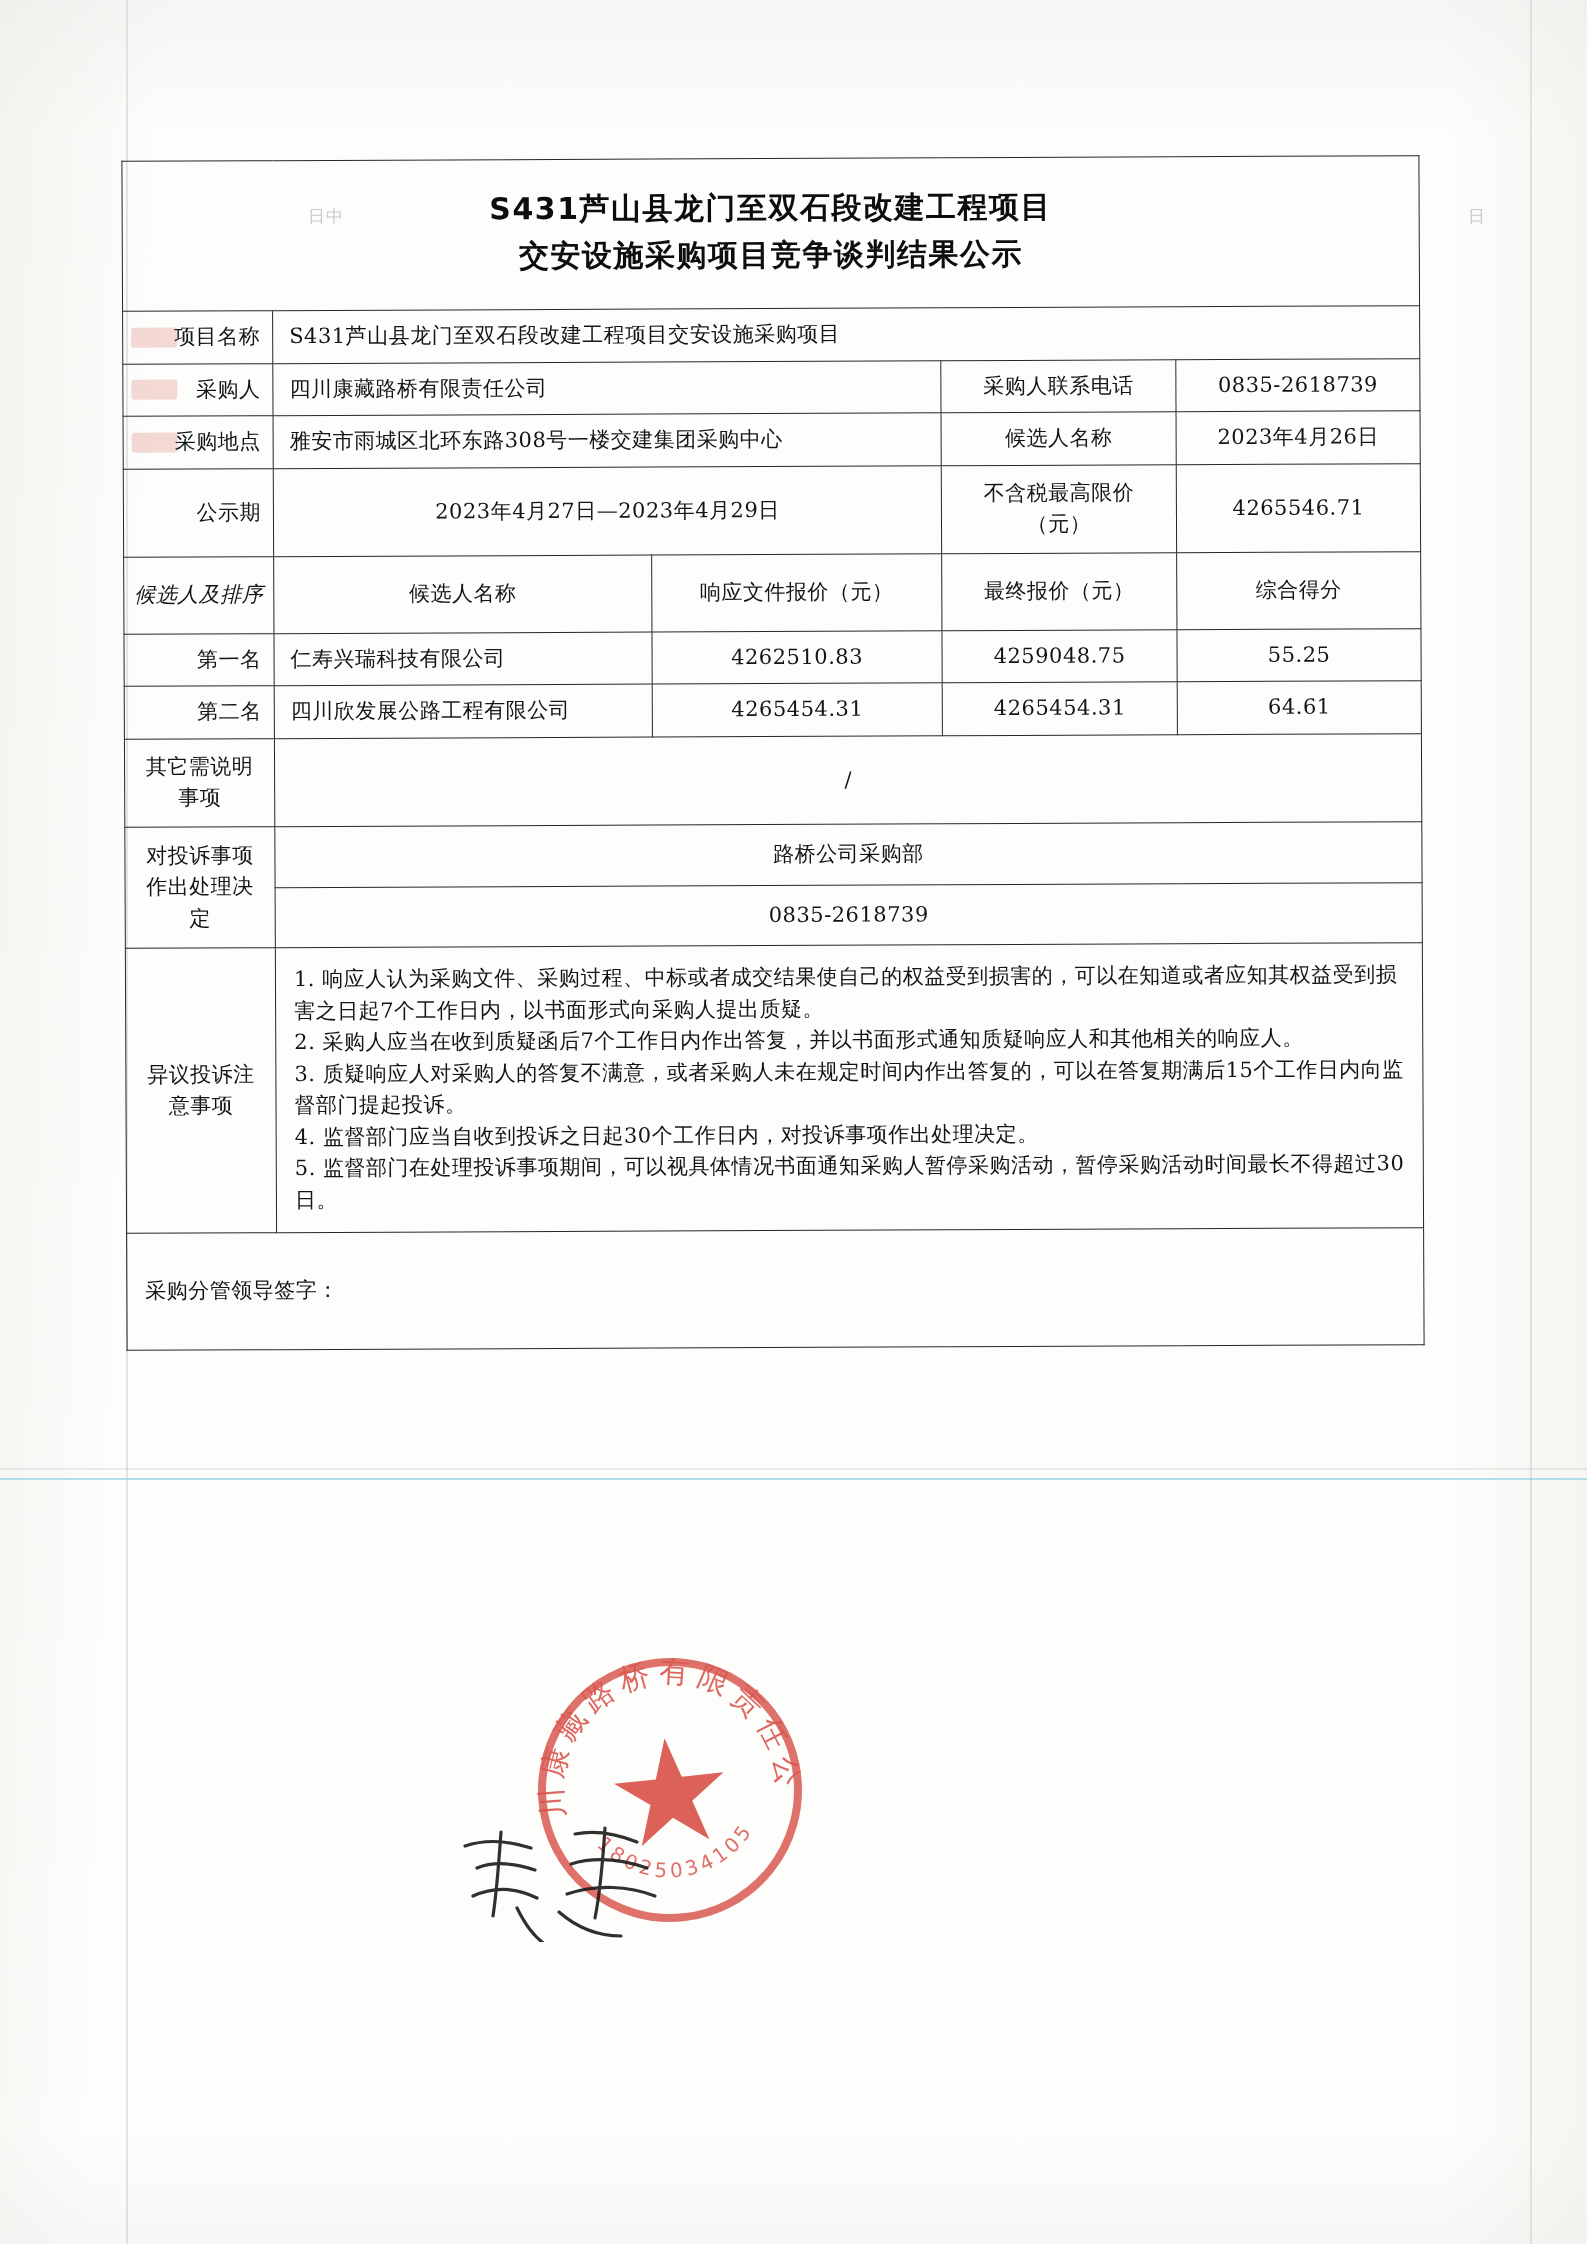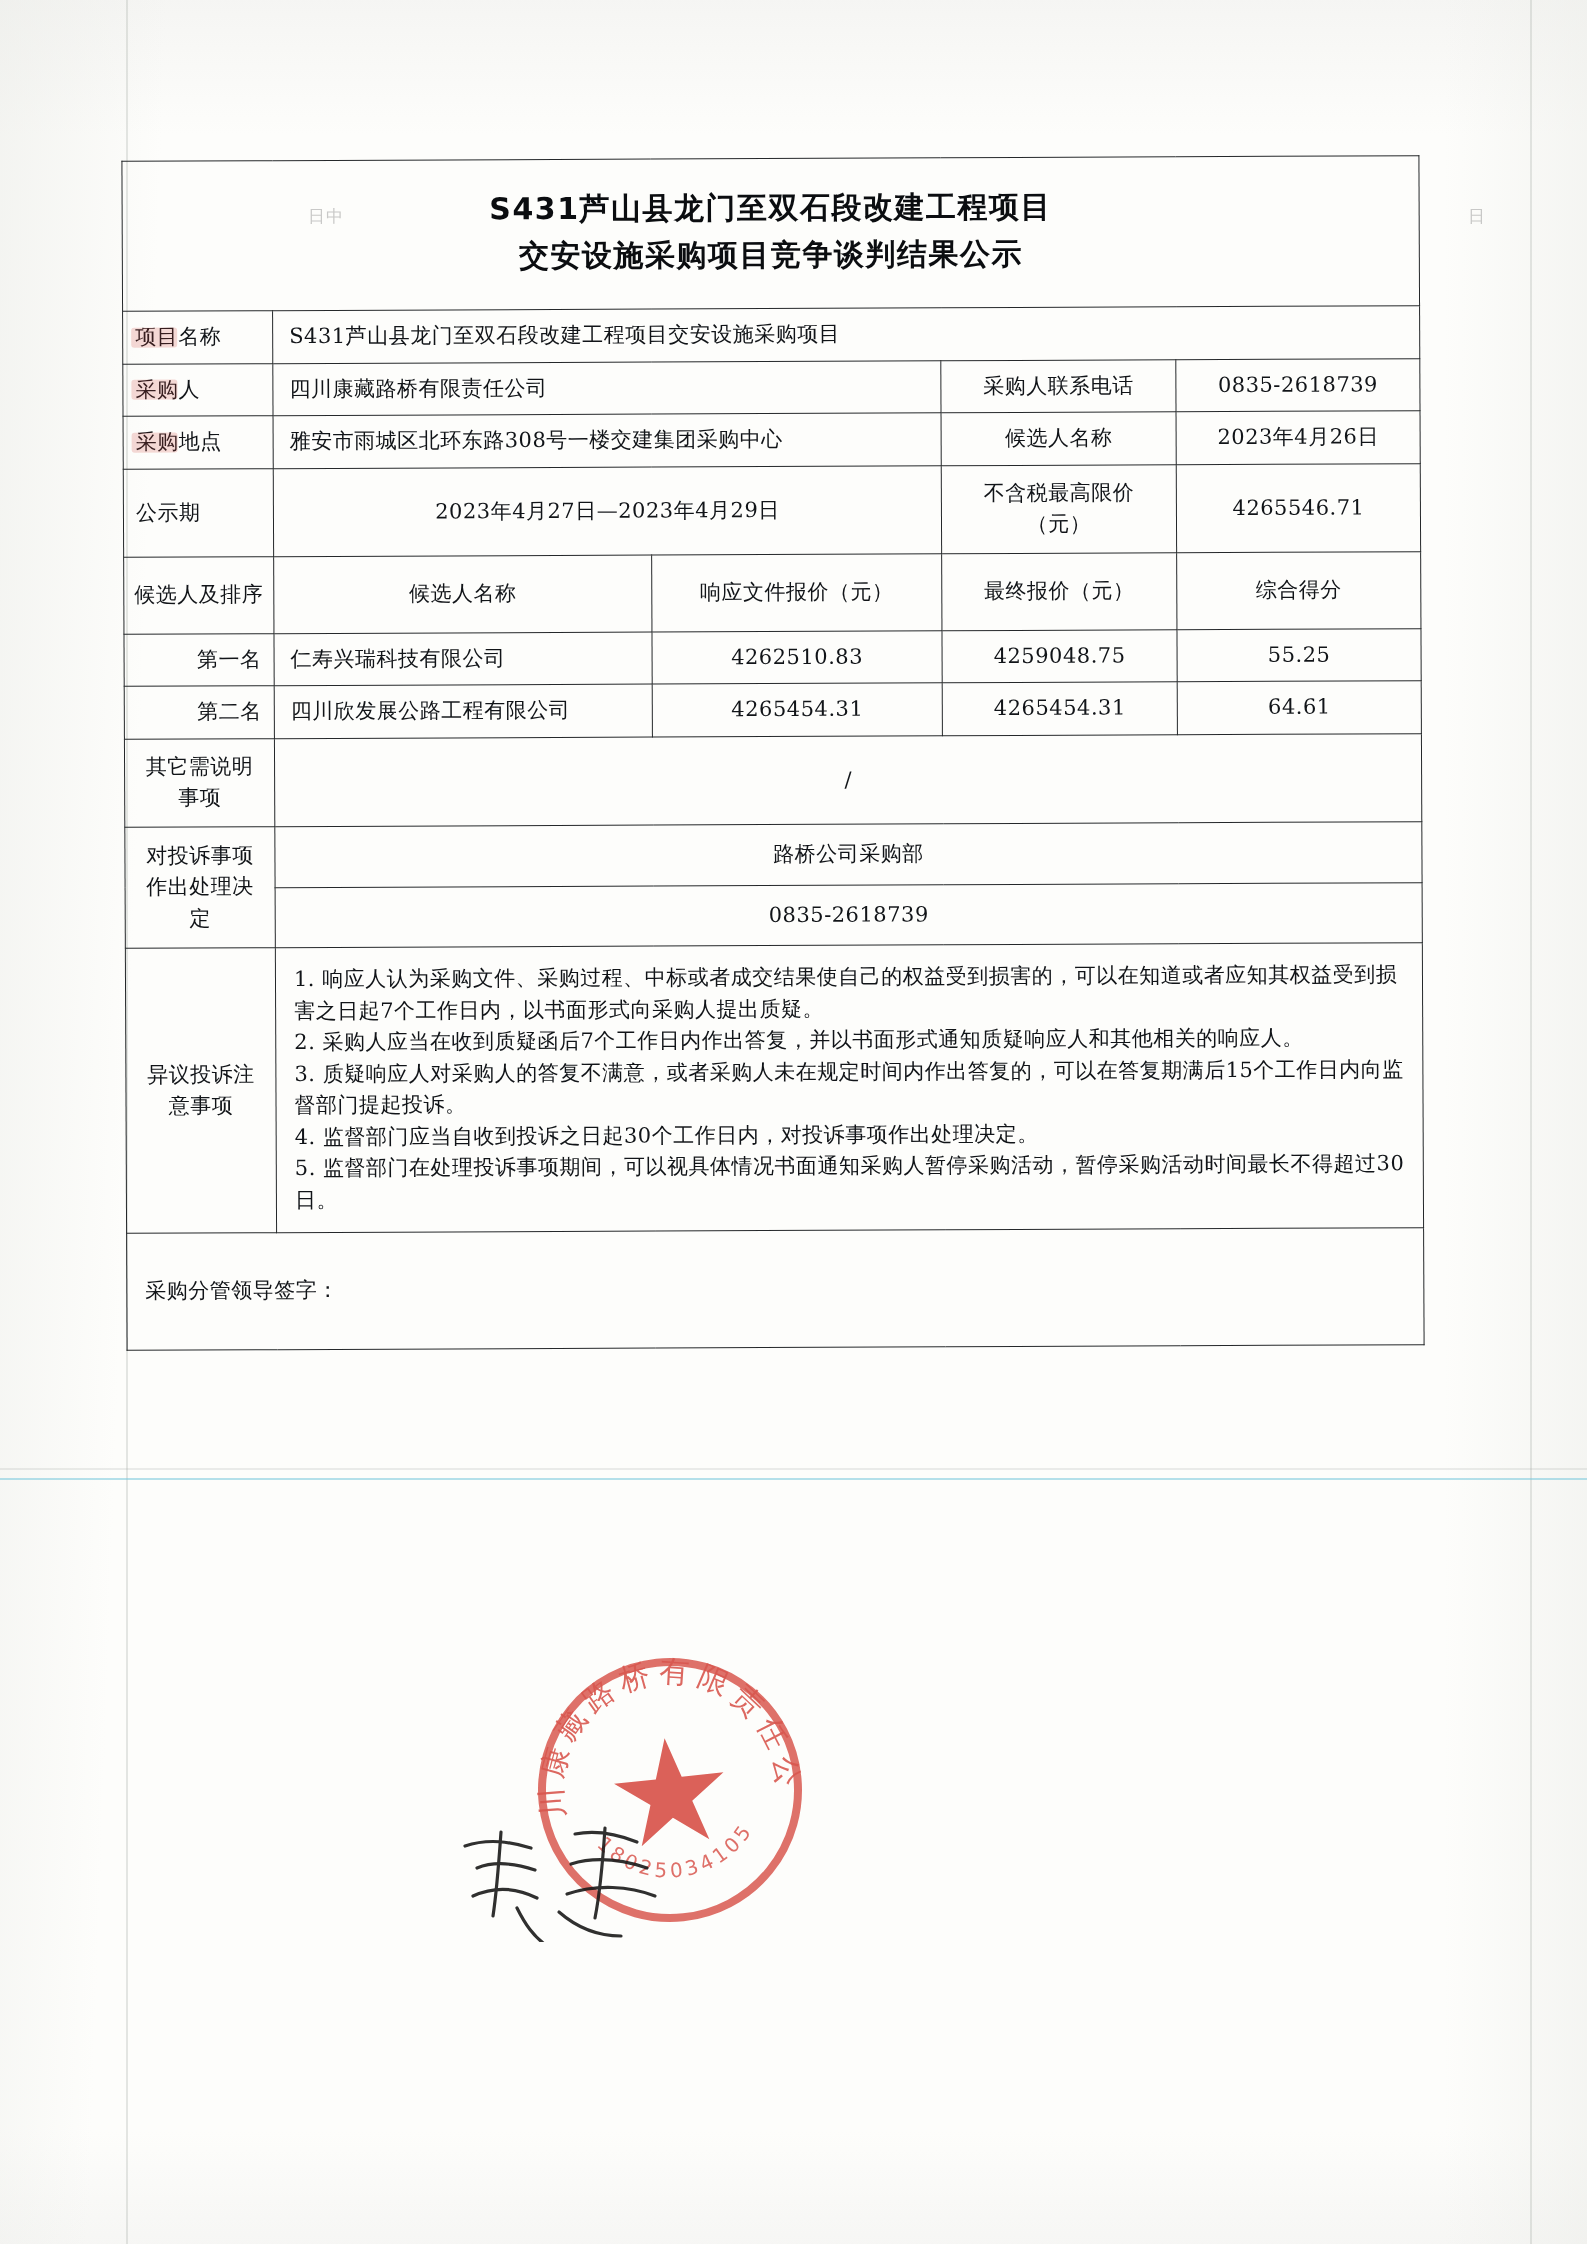--- a/index.html
+++ b/index.html
@@ -82,21 +82,21 @@
   }
   .title-line {
     font-family: "DejaVu Sans", "Liberation Sans", sans-serif;
     font-size: 30px;
     font-weight: bold;
     line-height: 1.55;
     letter-spacing: 1.5px;
     color: #0b0d10;
   }
   .lbl {
-    text-align: left;
+    text-align: right;
     font-size: 22px;
     letter-spacing: 2px;
     white-space: nowrap;
   }
   .lbl-multi {
     text-align: center;
     font-size: 22px;
     letter-spacing: 1px;
     line-height: 1.55;
   }
@@ -241,21 +241,21 @@
       </tr>
 
       <tr>
         <td class="lbl">公示期</td>
         <td class="val-center" colspan="2" style="padding:28px 0 !important;">2023年4月27日—2023年4月29日</td>
         <td class="lbl-multi">不含税最高限价（元）</td>
         <td class="val-center">4265546.71</td>
       </tr>
 
       <tr>
-        <td class="lbl-multi" style="padding:22px 6px !important;">候选人及排序</td>
+        <td class="lbl-multi" style="padding:22px 6px !important;font-style:italic;">候选人及排序</td>
         <td class="hdr-center">候选人名称</td>
         <td class="hdr-center">响应文件报价（元）</td>
         <td class="hdr-center">最终报价（元）</td>
         <td class="hdr-center">综合得分</td>
       </tr>
 
       <tr>
         <td class="rank">第一名</td>
         <td class="val-left">仁寿兴瑞科技有限公司</td>
         <td class="val-center">4262510.83</td>

